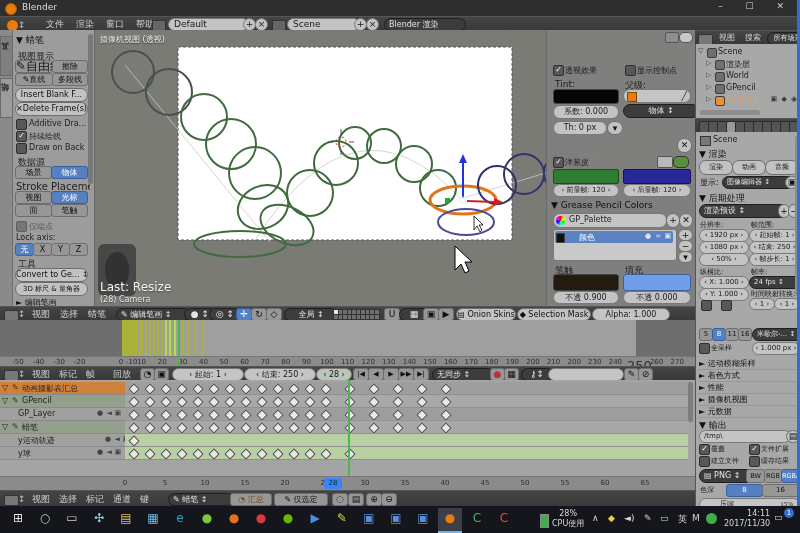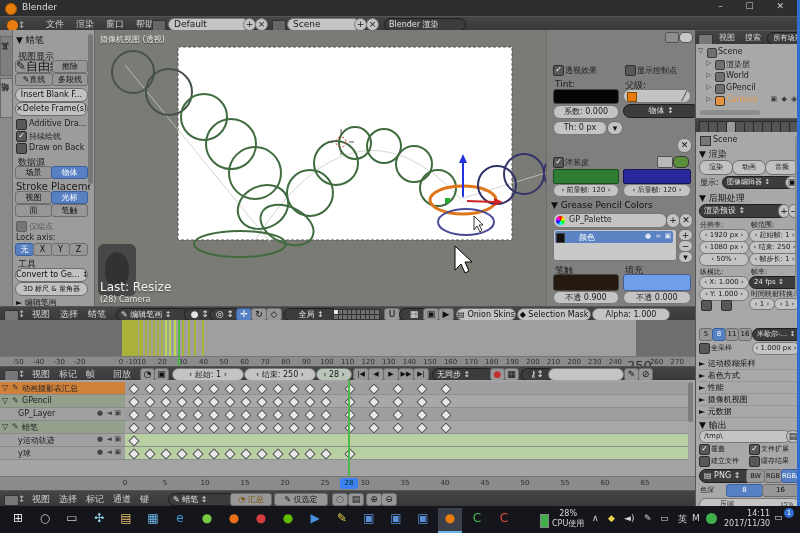--- a/index.html
+++ b/index.html
@@ -438,21 +438,21 @@
         <div class="diamond" style="position:absolute;left:149px;top:3px;"></div>
         <div class="diamond" style="position:absolute;left:165px;top:3px;"></div>
         <div class="diamond" style="position:absolute;left:181px;top:3px;"></div>
         <div class="diamond" style="position:absolute;left:197px;top:3px;"></div>
         <div class="diamond" style="position:absolute;left:221px;top:3px;"></div>
         <div class="diamond" style="position:absolute;left:245px;top:3px;"></div>
         <div class="diamond" style="position:absolute;left:269px;top:3px;"></div>
         <div class="diamond" style="position:absolute;left:293px;top:3px;"></div>
         <div class="diamond" style="position:absolute;left:317px;top:3px;"></div>
       </div>
-      <div style="position:absolute;left:0;top:54px;width:125px;height:12px;background:#a0a0a0;border-bottom:1px solid #8a8a8a;">
+      <div style="position:absolute;left:0;top:54px;width:125px;height:12px;background:#a0a0a0;border-bottom:1px solid #8a8a8a;padding-left:8px;">
         <div style="position:absolute;left:14px;top:1px;position:absolute;color:#2a2a2a;font-size:8px;"></div>
         <div style="position:absolute;left:18px;top:1px;position:absolute;font-size:8px;color:#1d1d1d;white-space:nowrap;">y运动轨迹</div>
         <div style="position:absolute;right:22px;top:1px;position:absolute;font-size:7px;color:#444;">●</div>
         <div style="position:absolute;right:13px;top:1px;position:absolute;font-size:7px;color:#444;">◄</div>
         <div style="position:absolute;right:4px;top:1px;position:absolute;font-size:7px;color:#444;">▣</div>
       </div>
       <div style="position:absolute;left:125px;top:54px;width:563px;height:12px;background:#b9d1a2;border-bottom:1px solid #909090;">
         <div class="diamond" style="position:absolute;left:5px;top:3px;"></div>
       </div>
       <div style="position:absolute;left:0;top:67px;width:125px;height:12px;background:#a0a0a0;border-bottom:1px solid #8a8a8a;">
@@ -489,21 +489,21 @@
       <div style="position:absolute;left:276px;top:2px;width:18px;text-align:center;color:#2e2e2e;font-size:7px;">20</div>
       <div style="position:absolute;left:316px;top:2px;width:18px;text-align:center;color:#2e2e2e;font-size:7px;">25</div>
       <div style="position:absolute;left:356px;top:2px;width:18px;text-align:center;color:#2e2e2e;font-size:7px;">30</div>
       <div style="position:absolute;left:396px;top:2px;width:18px;text-align:center;color:#2e2e2e;font-size:7px;">35</div>
       <div style="position:absolute;left:436px;top:2px;width:18px;text-align:center;color:#2e2e2e;font-size:7px;">40</div>
       <div style="position:absolute;left:476px;top:2px;width:18px;text-align:center;color:#2e2e2e;font-size:7px;">45</div>
       <div style="position:absolute;left:516px;top:2px;width:18px;text-align:center;color:#2e2e2e;font-size:7px;">50</div>
       <div style="position:absolute;left:556px;top:2px;width:18px;text-align:center;color:#2e2e2e;font-size:7px;">55</div>
       <div style="position:absolute;left:596px;top:2px;width:18px;text-align:center;color:#2e2e2e;font-size:7px;">60</div>
       <div style="position:absolute;left:636px;top:2px;width:18px;text-align:center;color:#2e2e2e;font-size:7px;">65</div>
-      <div style="position:absolute;left:340px;top:1px;width:18px;height:11px;background:#3b82f6;border-radius:2px;text-align:center;color:#0d2d0d;font-size:7px;line-height:11px;">28</div>
+      <div style="position:absolute;left:324px;top:1px;width:18px;height:11px;background:#3b82f6;border-radius:2px;text-align:center;color:#0d2d0d;font-size:7px;line-height:11px;">28</div>
     </div>
   <div class="abs hdr" id="dope-hdr" style="left:0;top:490px;width:695px;height:16px;">
       <div class="mini" style="position:absolute;left:4px;top:4px;width:13px;height:9px;background:#777;border:1px solid #333;border-radius:2px;"></div>
       <div style="position:absolute;left:18px;top:3px;color:#bbb;">↕</div>
       <div class="menu" style="position:absolute;left:28px;top:1px;">视图</div>
       <div class="menu" style="position:absolute;left:55px;top:1px;">选择</div>
       <div class="menu" style="position:absolute;left:82px;top:1px;">标记</div>
       <div class="menu" style="position:absolute;left:109px;top:1px;">通道</div>
       <div class="menu" style="position:absolute;left:136px;top:1px;">键</div>
       <div class="dd" style="position:absolute;left:168px;top:2px;width:56px;height:11px;line-height:11px;font-size:8px;">✎ 蜡笔 ↕</div>

